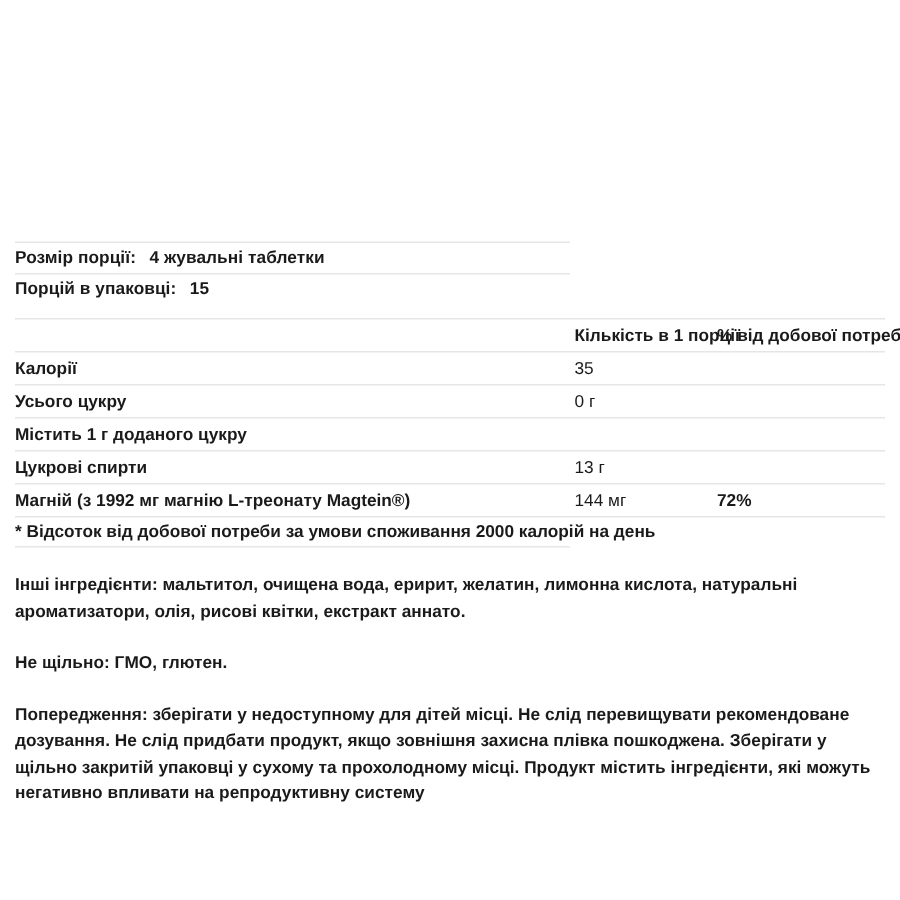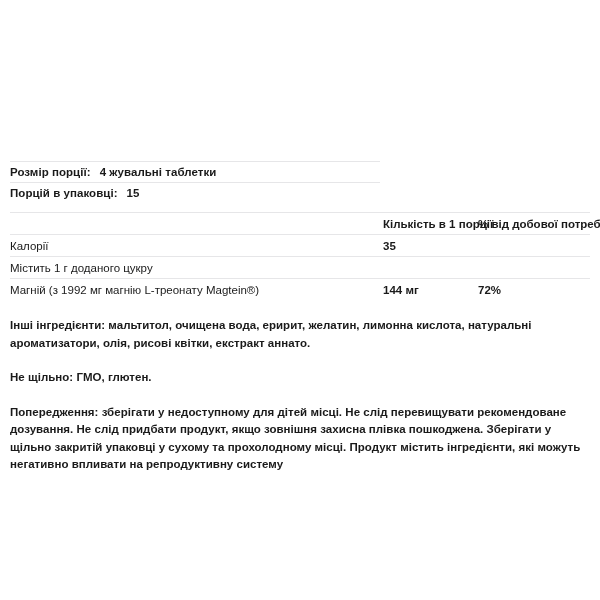--- a/index.html
+++ b/index.html
@@ -65,26 +65,26 @@
     align-items: center;
     font-size: 11.5px;
     white-space: nowrap;
   }
   .nt-row.head {
     border-top: 1px solid #e6e6e8;
   }
   .nt-name {
     width: 373px;
     flex: 0 0 373px;
-    font-weight: normal;
+    font-weight: bold;
   }
   .nt-amount {
     width: 95px;
     flex: 0 0 95px;
-    font-weight: bold;
+    font-weight: normal;
   }
   .nt-dv {
     flex: 1 1 auto;
     font-weight: bold;
   }
   .nt-row.head .nt-name,
   .nt-row.head .nt-amount,
   .nt-row.head .nt-dv {
     font-weight: bold;
   }
@@ -155,34 +155,45 @@
       <span class="nt-dv">% від добової потреби</span>
     </div>
 
     <div class="nt-row">
       <span class="nt-name">Калорії</span>
       <span class="nt-amount">35</span>
       <span class="nt-dv"></span>
     </div>
 
 
+    <div class="nt-row">
+      <span class="nt-name">Усього цукру</span>
+      <span class="nt-amount">0 г</span>
+      <span class="nt-dv"></span>
+    </div>
 
     <div class="nt-row">
       <span class="nt-name">Містить 1 г доданого цукру</span>
       <span class="nt-amount"></span>
       <span class="nt-dv"></span>
     </div>
 
+    <div class="nt-row">
+      <span class="nt-name">Цукрові спирти</span>
+      <span class="nt-amount">13 г</span>
+      <span class="nt-dv"></span>
+    </div>
 
     <div class="nt-row">
       <span class="nt-name">Магній (з 1992 мг магнію L-треонату Magtein®)</span>
       <span class="nt-amount">144 мг</span>
       <span class="nt-dv">72%</span>
     </div>
 
+    <div class="nt-footnote">* Відсоток від добової потреби за умови споживання 2000 калорій на день</div>
   </div>
 
   <div class="para-block">
     <p class="para ingredients">Інші інгредієнти: мальтитол, очищена вода, еририт, желатин, лимонна кислота, натуральні ароматизатори, олія, рисові квітки, екстракт аннато.</p>
     <p class="para freefrom">Не щільно: ГМО, глютен.</p>
     <p class="para warning">Попередження: зберігати у недоступному для дітей місці. Не слід перевищувати рекомендоване дозування. Не слід придбати продукт, якщо зовнішня захисна плівка пошкоджена. Зберігати у щільно закритій упаковці у сухому та прохолодному місці. Продукт містить інгредієнти, які можуть негативно впливати на репродуктивну систему</p>
   </div>
 
 </div>
 

